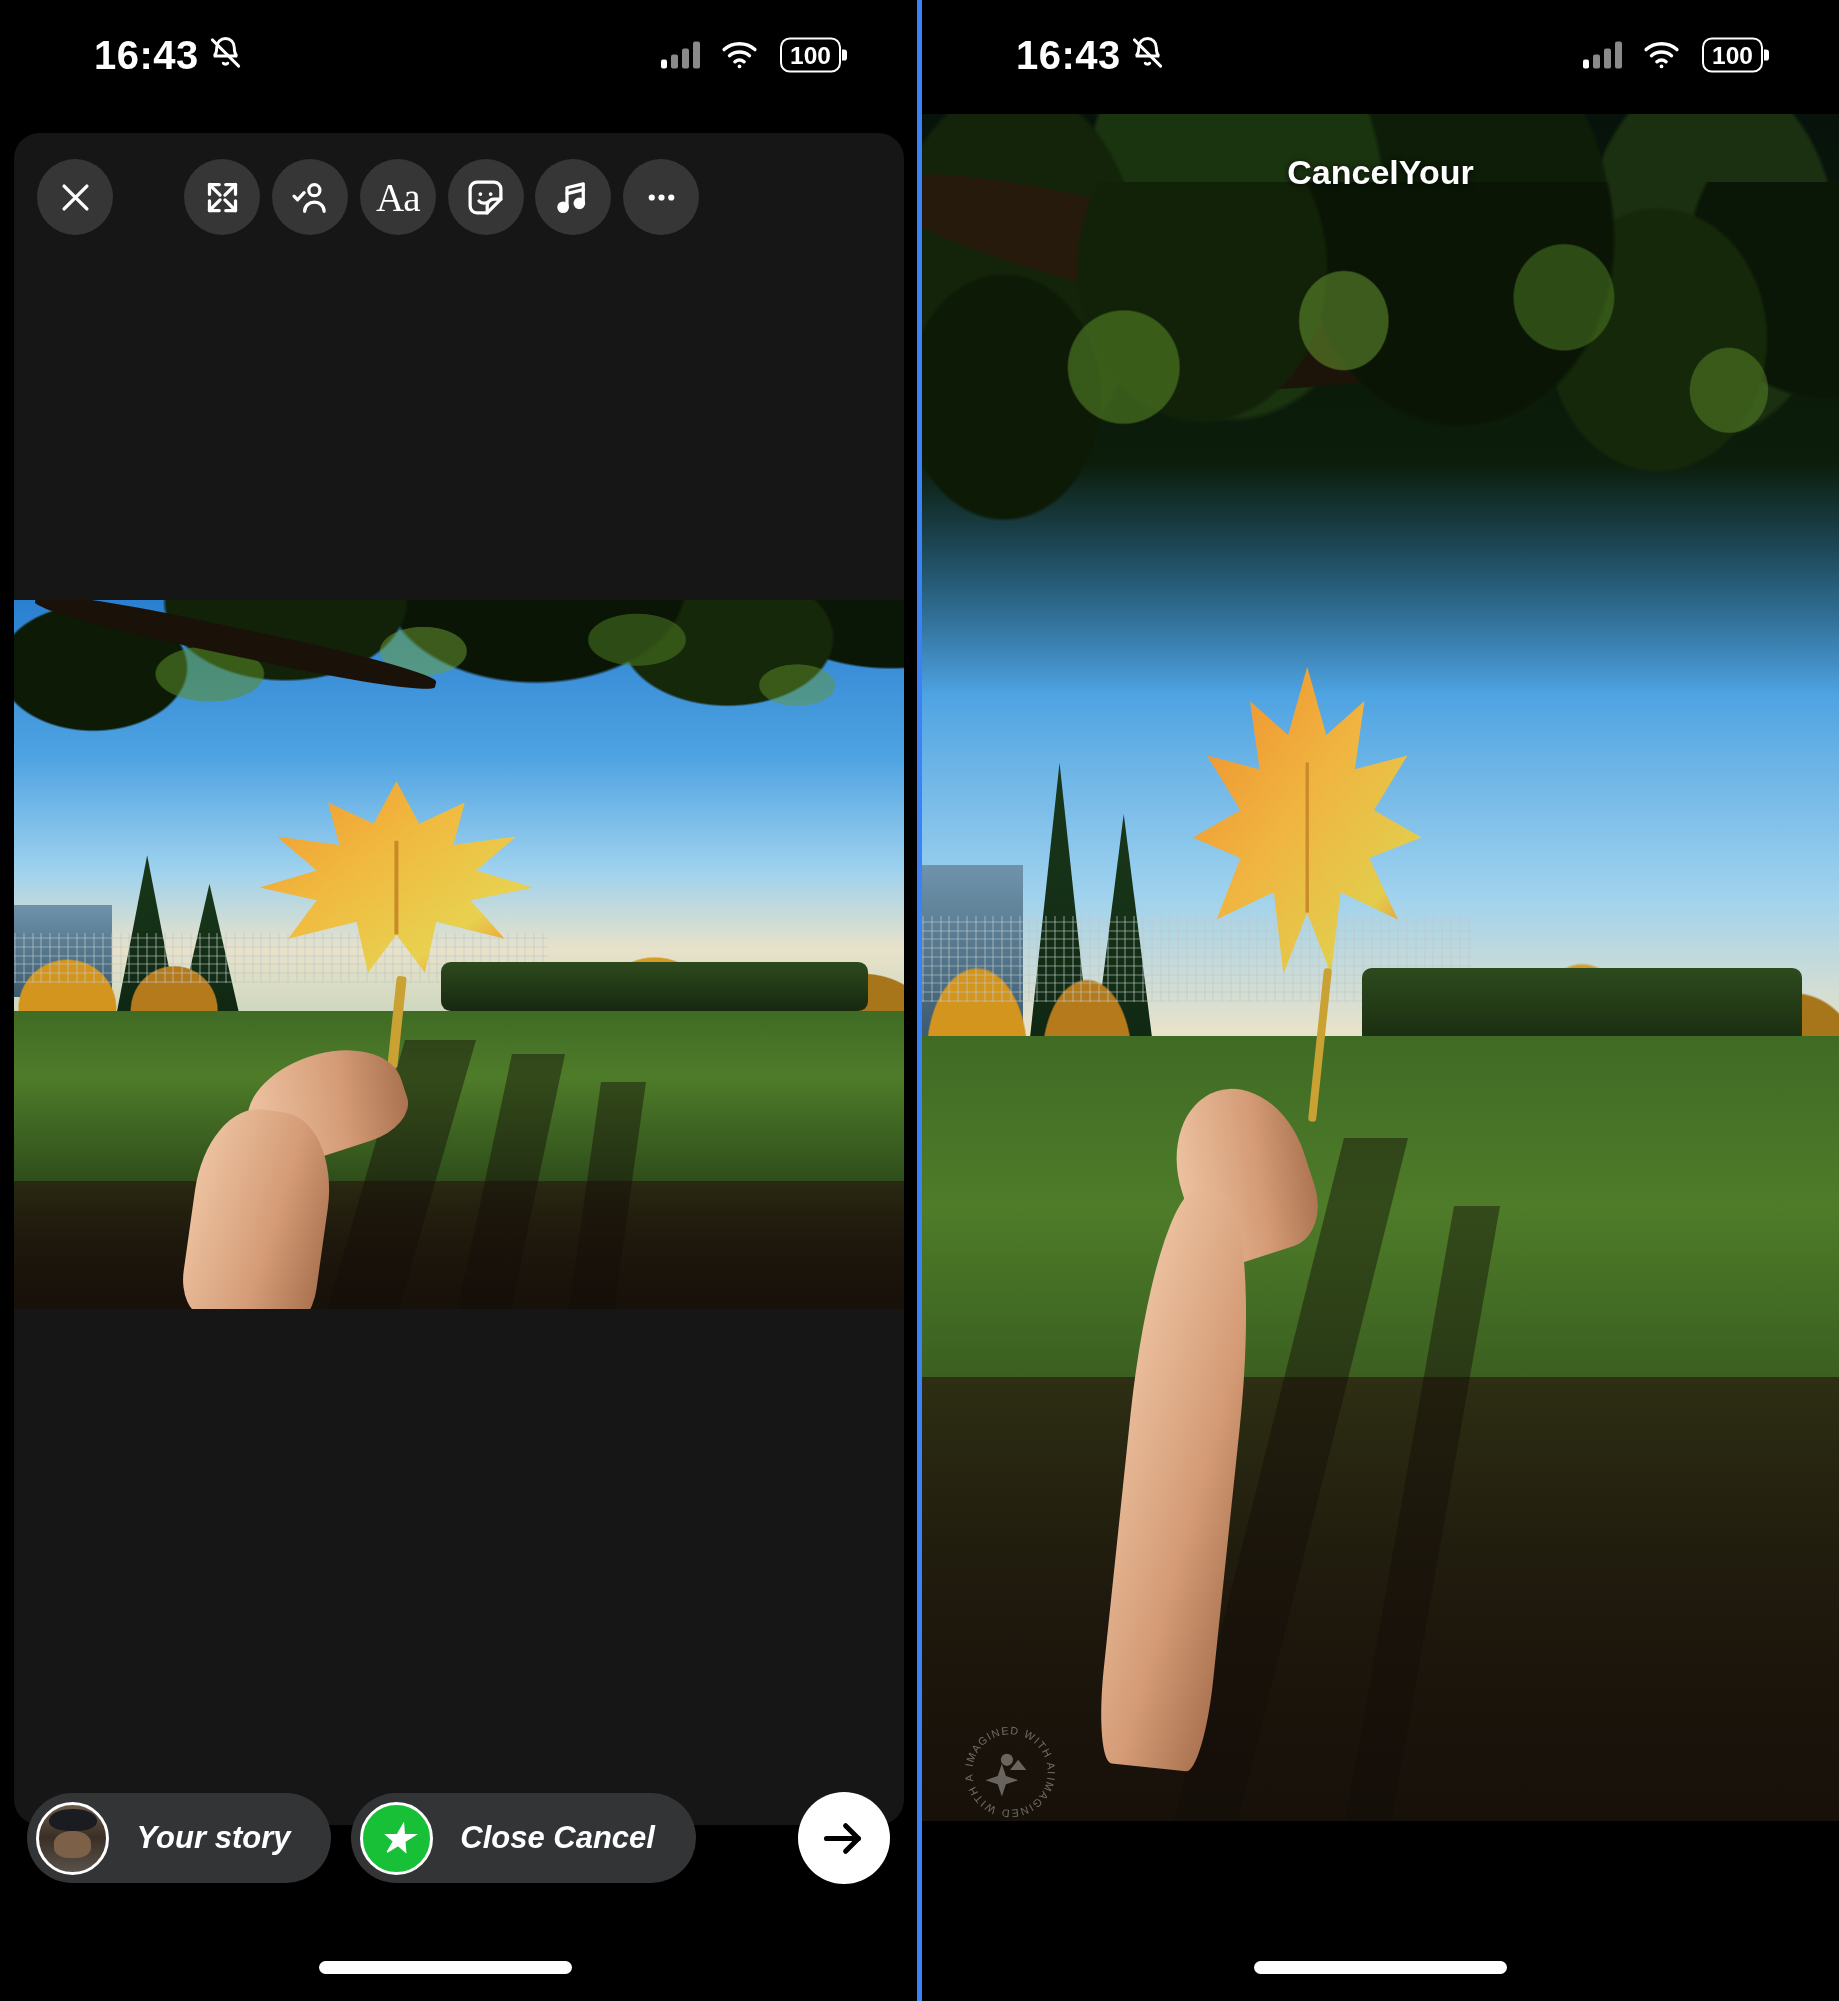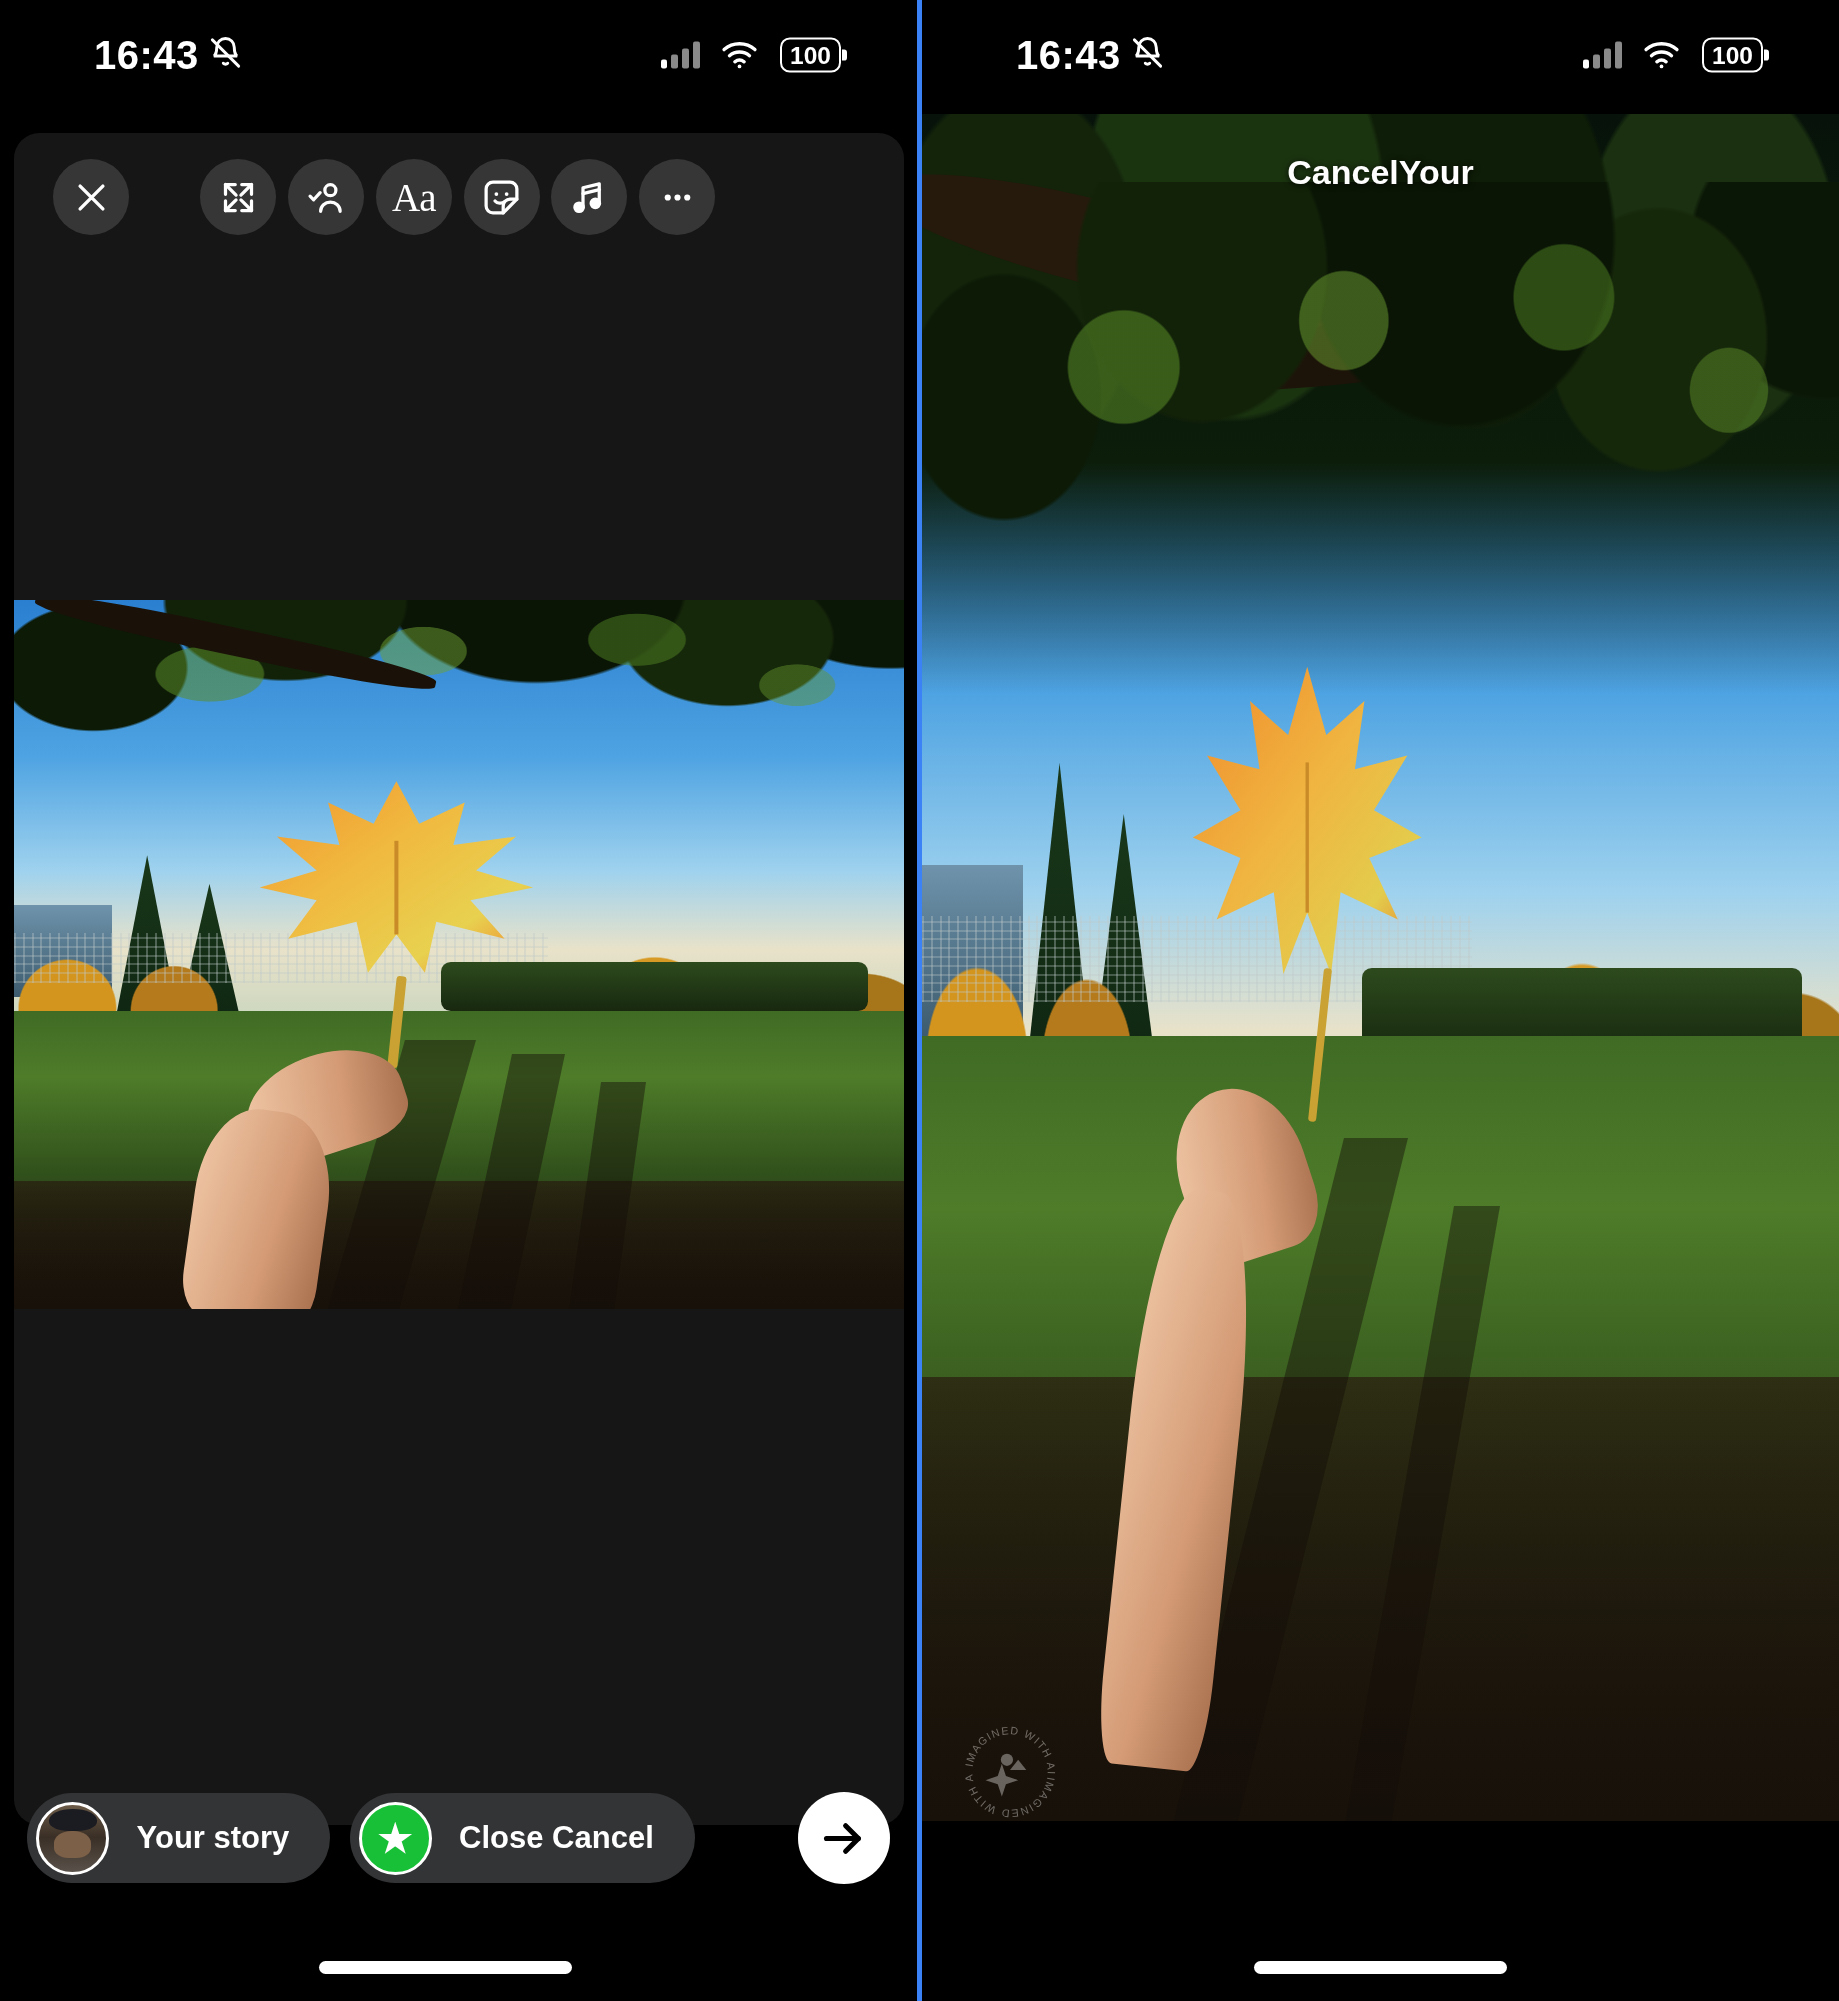--- a/index.html
+++ b/index.html
@@ -52,35 +52,35 @@
     background: #161616; border-radius: 25.5px; overflow: hidden;
   }
   .story-photo {
     position: absolute; left: 0; top: 467px; width: 890px; height: 709px;
     overflow: hidden;
   }
 
   
   .toolbar {
     position: absolute; left: 13.7px; top: 143px; width: 714px; height: 108px;
-    display: flex; align-items: center; z-index: 50; padding-left: 16px;
+    display: flex; align-items: center; z-index: 50;
   }
   .tb-btn {
     width: 76px; height: 76px; border-radius: 50%;
     background: rgba(58,58,58,.92);
     display: flex; align-items: center; justify-content: center;
     color: #fff; flex: none;
   }
   .tb-close { margin-left: 23.5px; }
   .tb-group { display:flex; align-items:center; gap: 11.8px; margin-left: 71px; }
 
   
   .actionbar {
     position: absolute; left: 0; bottom: 116px; width: 917px; height: 94px;
-    display: flex; align-items: center; padding: 0 27.4px; gap: 19.6px; z-index: 55;
+    display: flex; align-items: center; padding: 0 27.4px; gap: 19.6px; z-index: 55; font-style: italic;
   }
   .pill {
     height: 90px; border-radius: 45px; background: #333436;
     display: flex; align-items: center; padding-left: 8.8px; padding-right: 41px;
     color: #fff; font-size: 31px; font-weight: 700;
   }
   .pill .label { margin-left: 27.4px; white-space: nowrap; }
   .avatar {
     width: 73px; height: 73px; border-radius: 50%;
     border: 3.9px solid #fff; overflow: hidden; flex: none;

